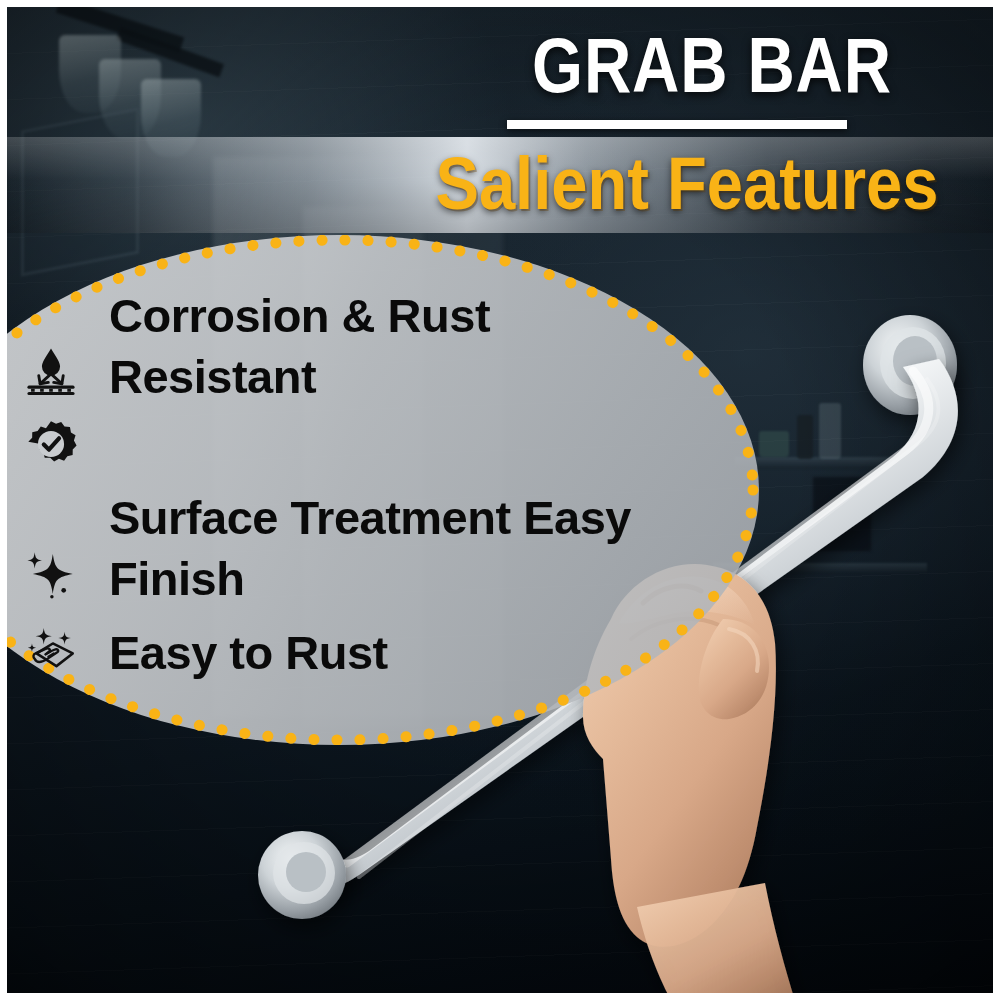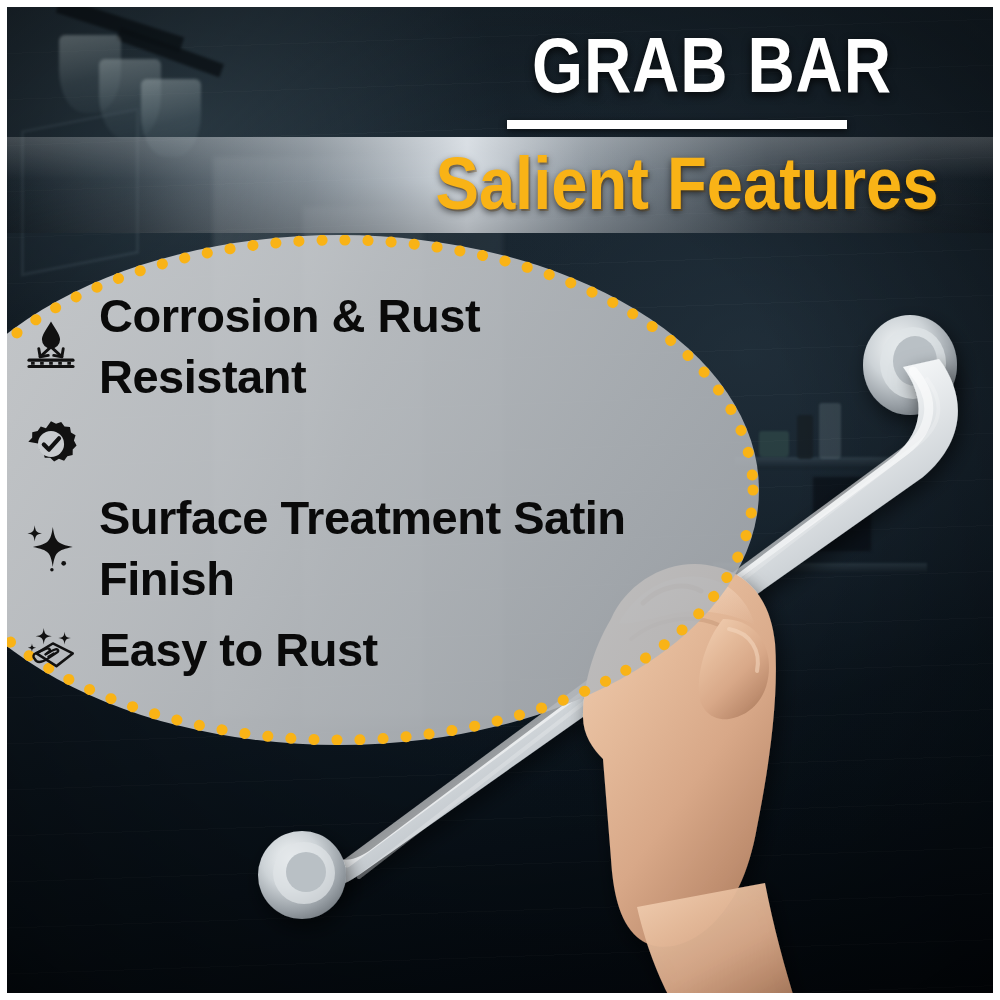--- a/index.html
+++ b/index.html
@@ -187,22 +187,22 @@
   }
 
   .features {
     position: absolute;
     left: 0;
     top: 278px;
     width: 700px;
   }
   .feature-row {
     display: flex;
-    align-items: center;
-    gap: 16px;
+    align-items: flex-end;
+    gap: 26px;
     padding: 0 0 0 12px;
     margin-bottom: 6px;
   }
   .feature-icon {
     flex: 0 0 auto;
     width: 64px;
     height: 64px;
     display: flex;
     align-items: flex-start;
     justify-content: center;
@@ -406,21 +406,21 @@
 
     <div class="feature-row">
       <span class="feature-icon">
         <svg width="58" height="58" viewBox="0 0 64 64">
           <path d="M34 10 C36.5 26 38.5 28.5 56 32 C38.5 35.5 36.5 38 34 54 C31.5 38 29.5 35.5 12 32 C29.5 28.5 31.5 26 34 10 Z" fill="#111"></path>
           <path d="M14 8 C15 15 15.8 16 22 17 C15.8 18 15 19 14 26 C13 19 12.2 18 6 17 C12.2 16 13 15 14 8 Z" fill="#111"></path>
           <circle cx="46" cy="50" r="2.6" fill="#111"></circle>
           <circle cx="33" cy="57" r="1.9" fill="#111"></circle>
         </svg>
       </span>
-      <span class="feature-text">Surface Treatment Satin Finish</span>
+      <span class="feature-text">Surface Treatment Easy Finish</span>
     </div>
 
     <div class="feature-row">
       <span class="feature-icon">
         <svg width="58" height="58" viewBox="0 0 64 64">
           <path d="M16 38 L34 27 L56 38 L38 52 Z" fill="none" stroke="#111" stroke-width="2.8" stroke-linejoin="round"></path>
           <path d="M14 44 C12 42 12 39 15 38 L26 33 C29 31.6 31 33 31 35 L26 39
                    C30 36.5 35 34 37 33.5 C40 32.8 41 35.5 38.5 37
                    L28 44 C25 46 22 47.5 19 47.5 C17 47.5 15 46 14 44 Z" fill="none" stroke="#111" stroke-width="2.6" stroke-linejoin="round"></path>
           <path d="M26 39 L32 35.4 M29 41.4 L35 37.8" fill="none" stroke="#111" stroke-width="2.2" stroke-linecap="round"></path>

